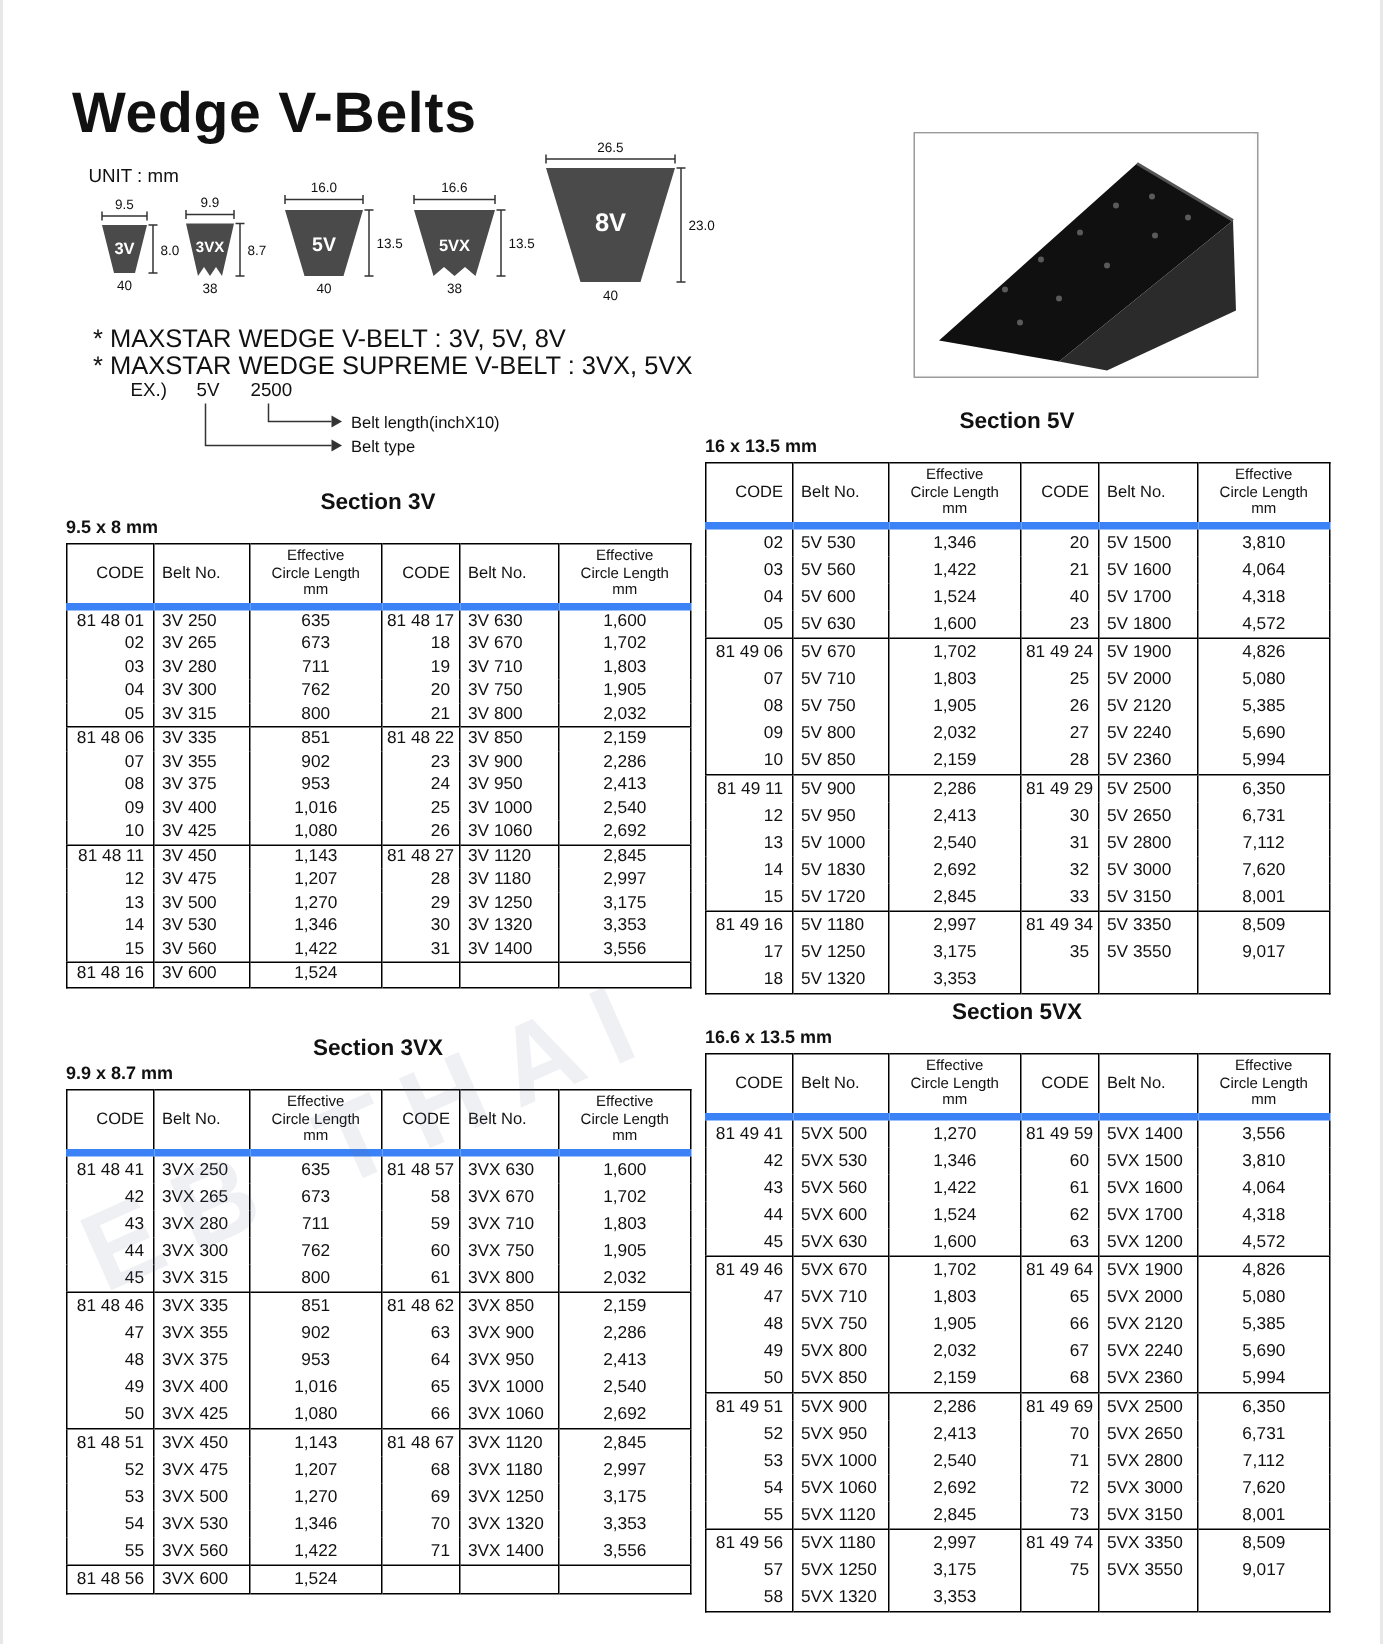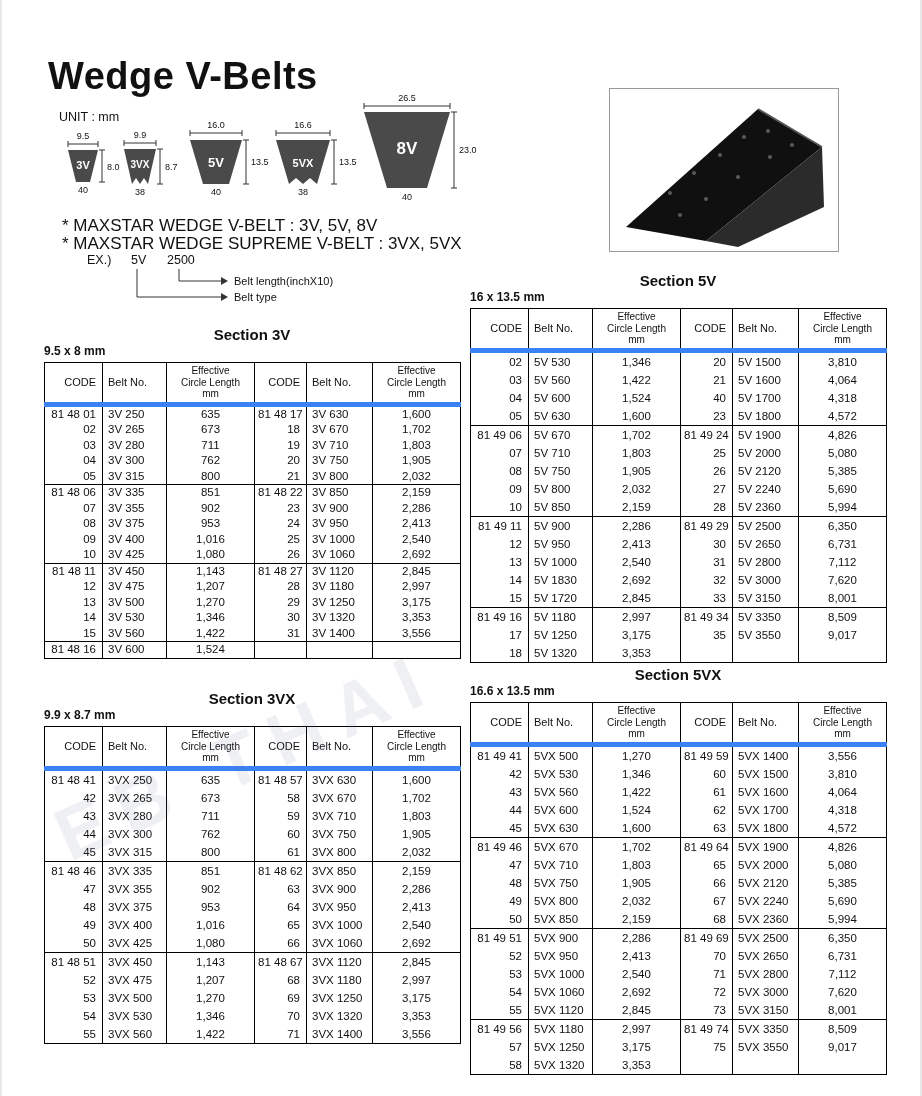--- a/index.html
+++ b/index.html
@@ -596,20 +596,28 @@
             <td class="c5">3,353</td>
           </tr>
           <tr>
             <td class="c0">55</td>
             <td class="c1">3VX 560</td>
             <td class="c2">1,422</td>
             <td class="c3">71</td>
             <td class="c4">3VX 1400</td>
             <td class="c5">3,556</td>
           </tr>
+          <tr class="group-start">
+            <td class="c0">81 48 56</td>
+            <td class="c1">3VX 600</td>
+            <td class="c2">1,524</td>
+            <td class="c3"></td>
+            <td class="c4"></td>
+            <td class="c5"></td>
+          </tr>
         </tbody>
     </table>
   </section>
 
   <section class="tblock tall" id="block-5vx">
     <div class="tb-title">Section 5VX</div>
     <div class="tb-sub">16.6 x 13.5 mm</div>
     <table>
       <colgroup>
           <col class="w0">
@@ -660,21 +668,21 @@
             <td class="c2">1,524</td>
             <td class="c3">62</td>
             <td class="c4">5VX 1700</td>
             <td class="c5">4,318</td>
           </tr>
           <tr>
             <td class="c0">45</td>
             <td class="c1">5VX 630</td>
             <td class="c2">1,600</td>
             <td class="c3">63</td>
-            <td class="c4">5VX 1800</td>
+            <td class="c4">5VX 1200</td>
             <td class="c5">4,572</td>
           </tr>
           <tr class="group-start">
             <td class="c0">81 49 46</td>
             <td class="c1">5VX 670</td>
             <td class="c2">1,702</td>
             <td class="c3">81 49 64</td>
             <td class="c4">5VX 1900</td>
             <td class="c5">4,826</td>
           </tr>

